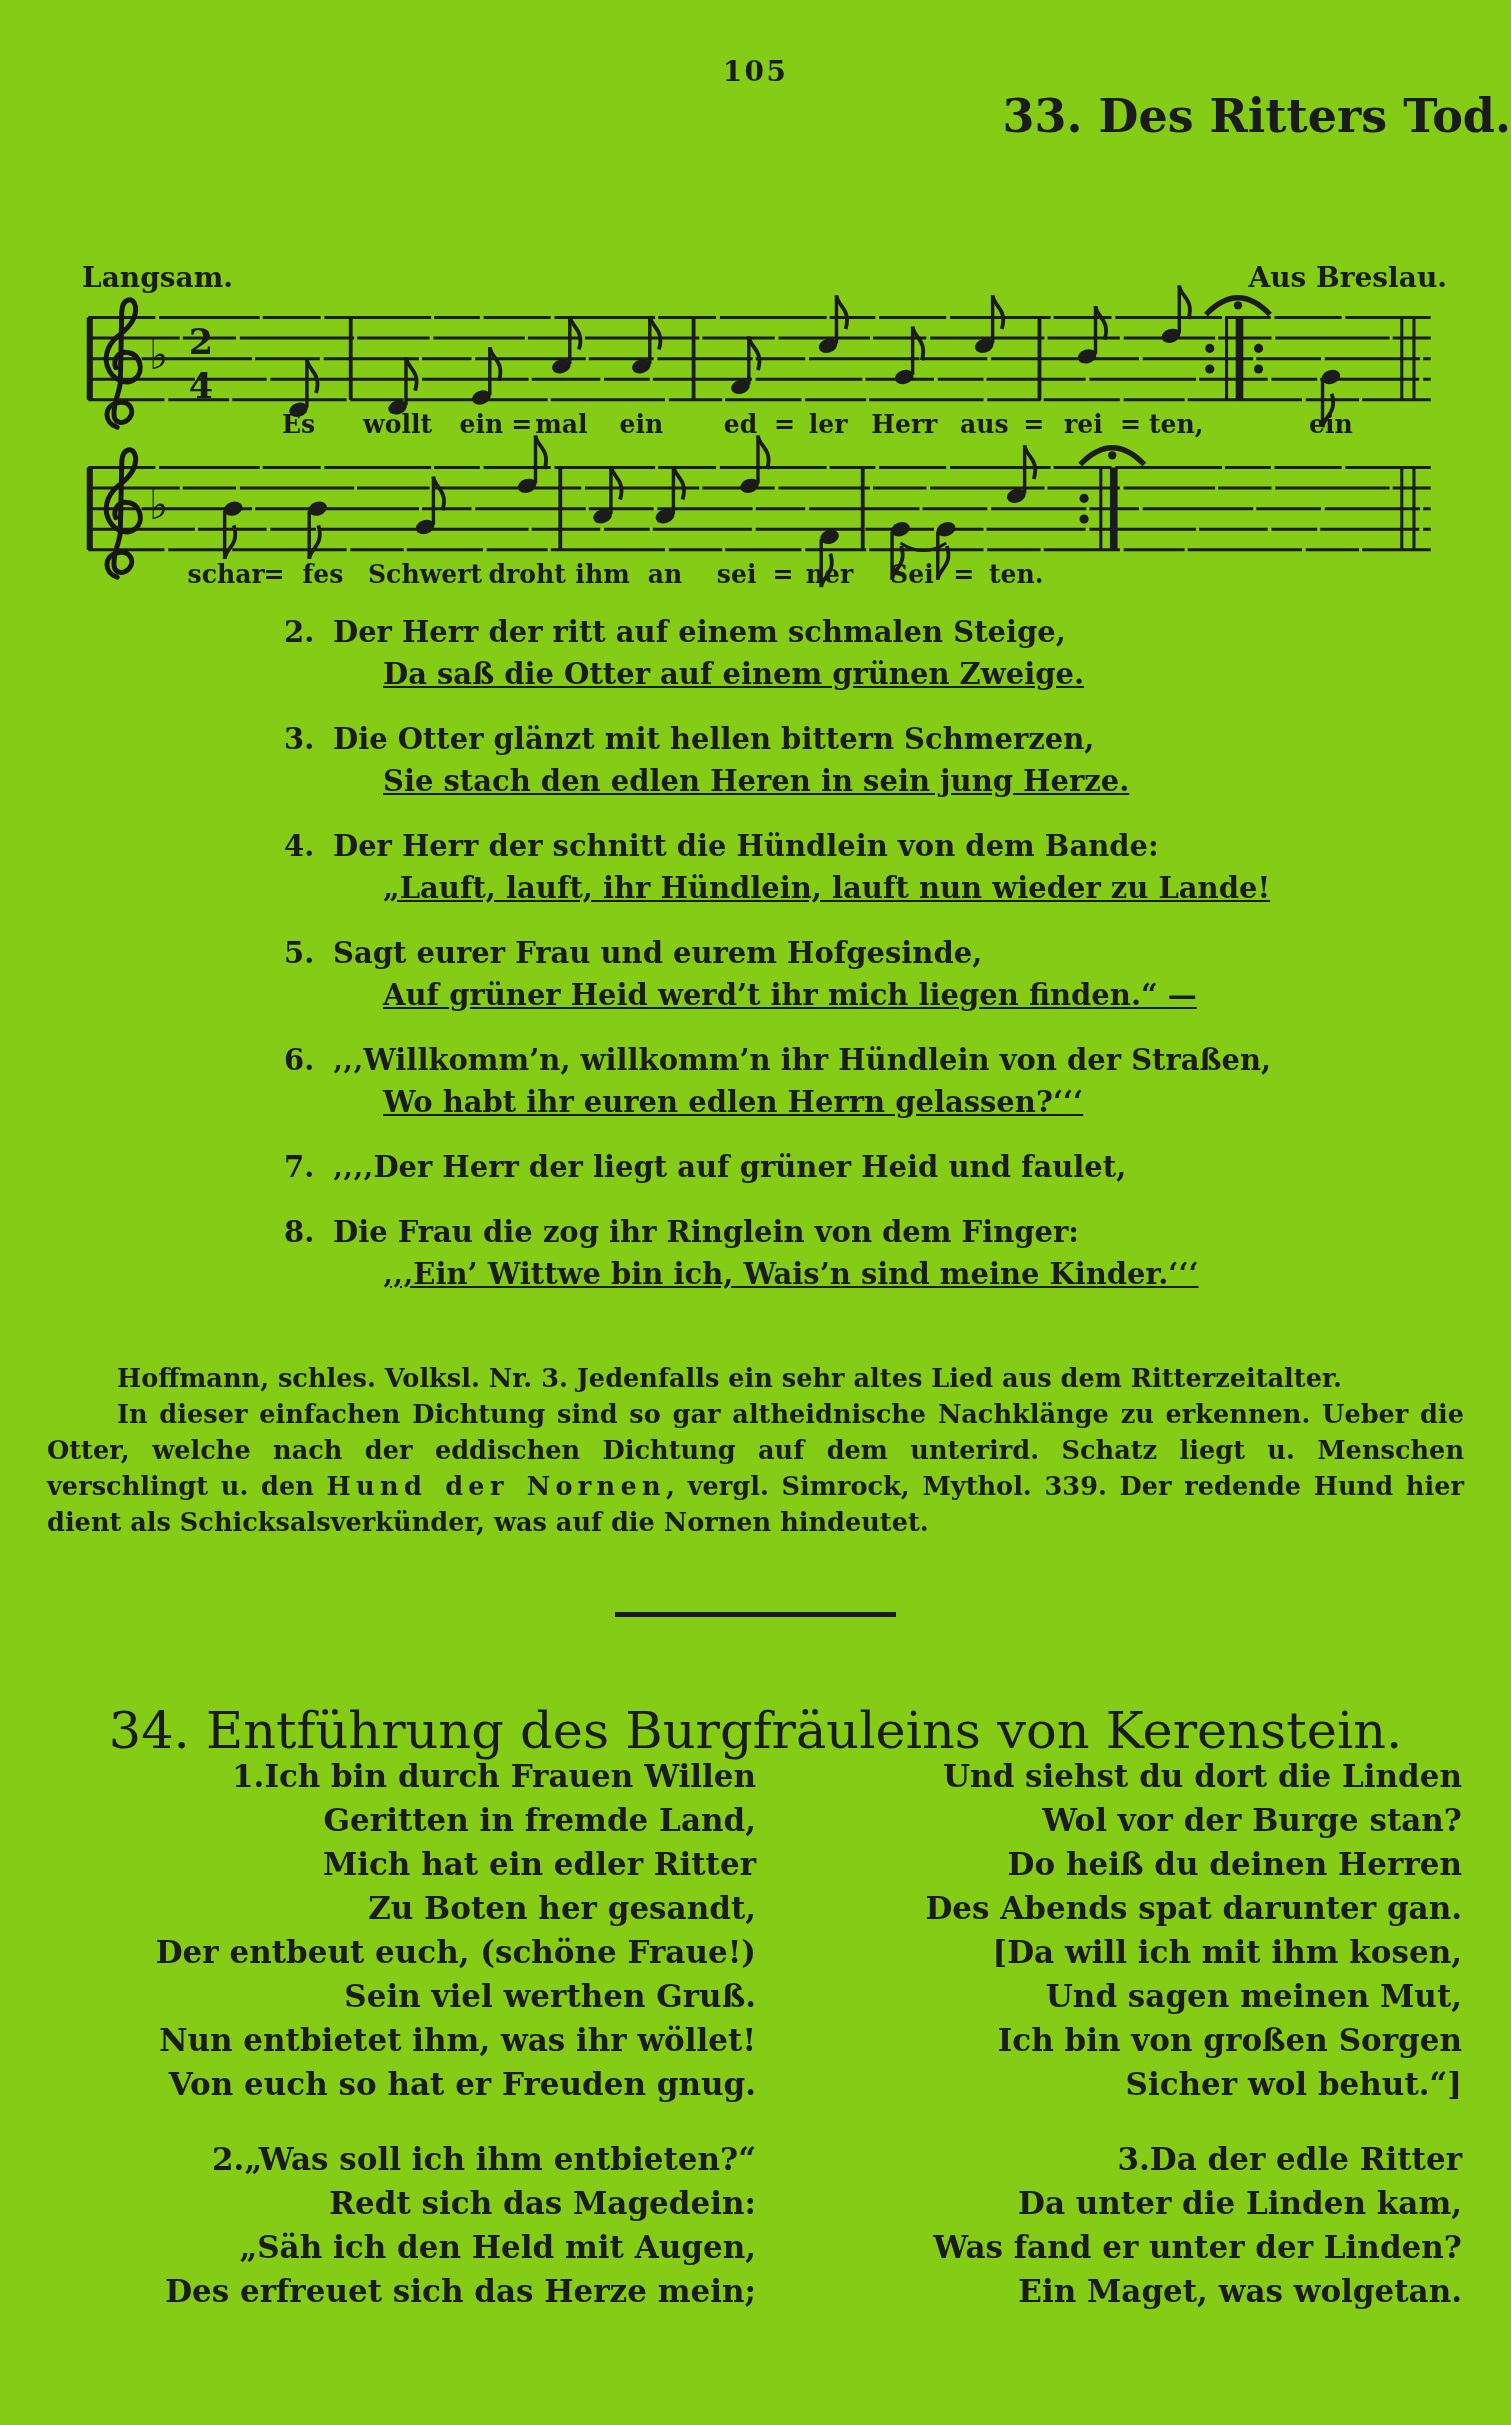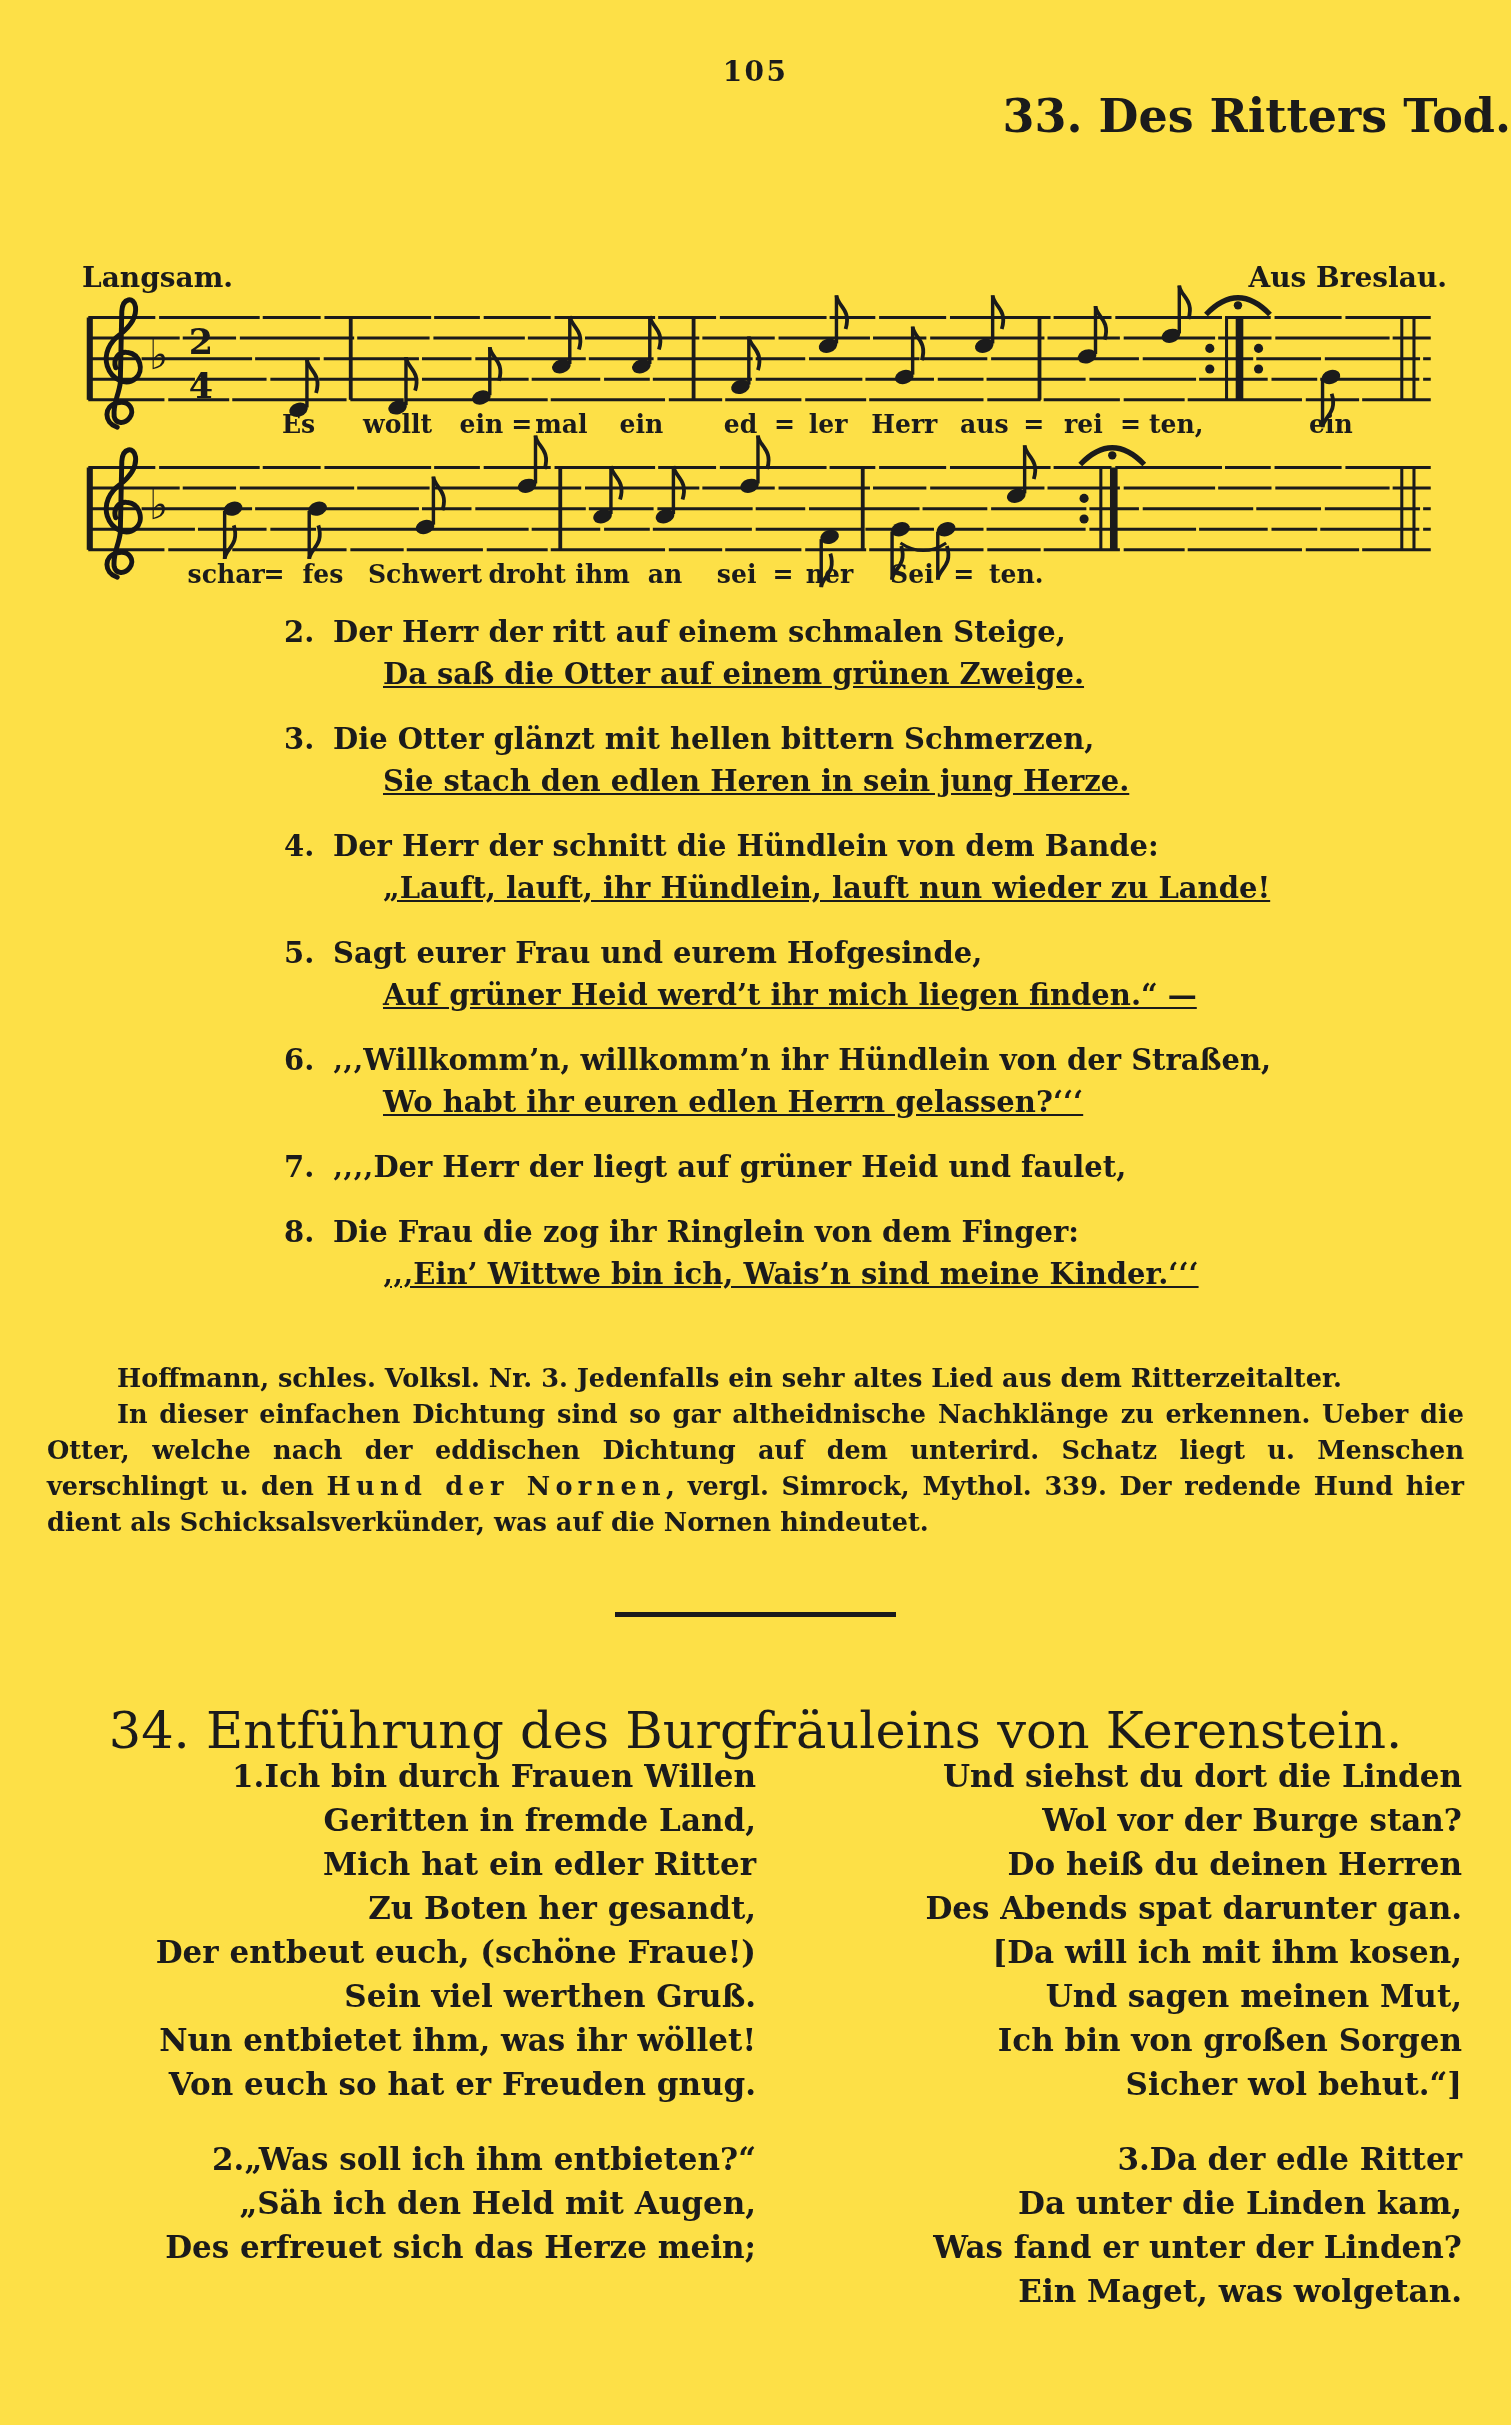--- a/index.html
+++ b/index.html
@@ -1,18 +1,18 @@
 <!DOCTYPE html>
 <html style="font-size:12.2px"><head>
 <meta charset="utf-8">
 <style>
   html,body{margin:0;padding:0;background:#ffffff;}
   .page{
     position:relative;width:1511px;height:2426px;
-    background:#fde047;color:#1b1b1b;
+    background:#84cc16;color:#1b1b1b;
     font-family:"DejaVu Serif",serif;overflow:hidden;
   }
   .page-number{position:absolute;top:55px;left:0;width:100%;text-align:center;
     font-size:28px;font-weight:700;letter-spacing:2.3px;}
   .title33{position:absolute;top:89px;left:0;width:100%;text-align:right;
     font-size:46px;font-weight:700;}
   .score-meta{position:absolute;top:261px;left:82px;width:1365px;
     display:flex;justify-content:space-between;
     font-size:28px;font-weight:700;}
   svg.staff{position:absolute;left:84px;width:1351px;height:160px;}
@@ -250,20 +250,21 @@
           <div class="s-line">Geritten in fremde Land,</div>
           <div class="s-line">Mich hat ein edler Ritter</div>
           <div class="s-line">Zu Boten her gesandt,</div>
           <div class="s-line">Der entbeut euch, (schöne Fraue!)</div>
           <div class="s-line">Sein viel werthen Gruß.</div>
           <div class="s-line">Nun entbietet ihm, was ihr wöllet!</div>
           <div class="s-line">Von euch so hat er Freuden gnug.</div>
         </div>
         <div class="stanza">
           <div class="s-line s-first"><span class="s-num">2.</span>„Was soll ich ihm entbieten?“</div>
+          <div class="s-line">Redt sich das Magedein:</div>
           <div class="s-line">„Säh ich den Held mit Augen,</div>
           <div class="s-line">Des erfreuet sich das Herze mein;</div>
         </div>
       </div>
     <div class="col right" id="col-right">
         <div class="stanza">
           <div class="s-line s-first"><span class="s-num"></span>Und siehst du dort die Linden</div>
           <div class="s-line">Wol vor der Burge stan?</div>
           <div class="s-line">Do heiß du deinen Herren</div>
           <div class="s-line">Des Abends spat darunter gan.</div>

